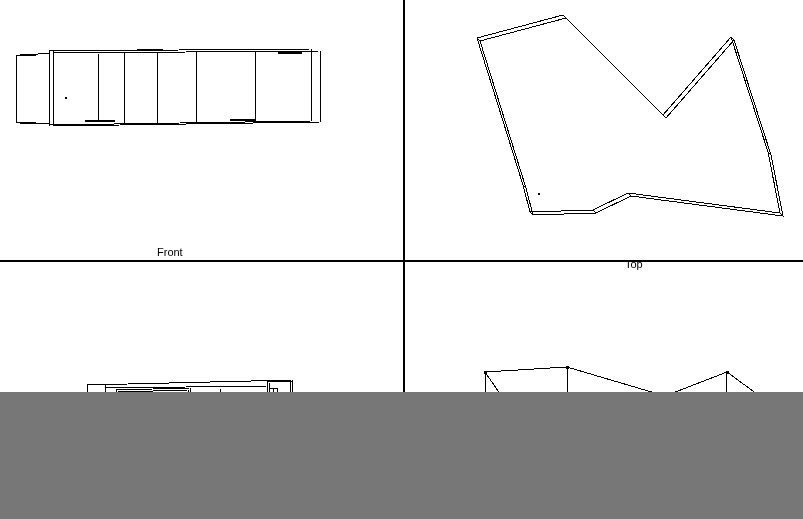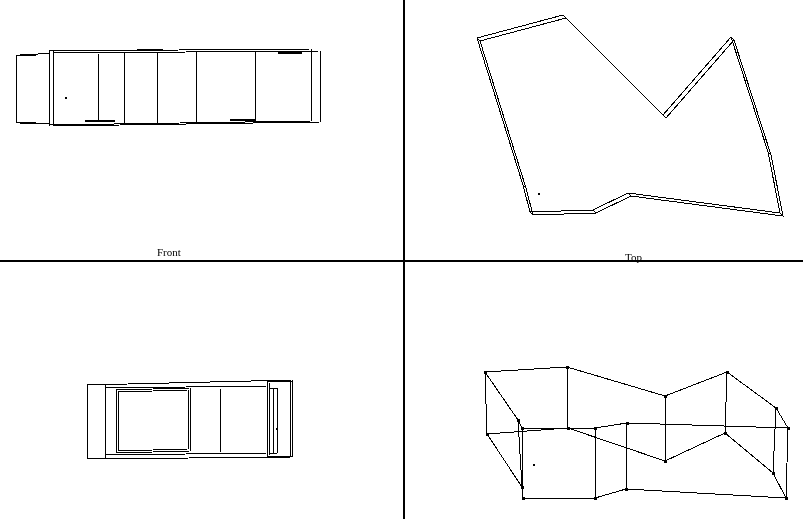--- a/index.html
+++ b/index.html
@@ -1,33 +1,33 @@
 <!DOCTYPE html>
 <html><head>
 <meta charset="utf-8">
 <style>
   html,body{margin:0;padding:0;background:#777;}
   .screen{
     position:relative;
-    width:803px;height:519px;
+    width:803px;height:392px;
     background:#ffffff;
     overflow:hidden;
-    font-family:Liberation Serif, serif;
+    font-family:Liberation Sans, sans-serif;
   }
   svg{position:absolute;left:0;top:0;display:block;}
   .vp-label{
     position:absolute;
     font-size:11px;
     line-height:11px;
     color:#000;
     letter-spacing:0px;
     white-space:pre;
   }
   #label-front{left:157px;top:247px;}
-  #label-top{left:625px;top:252px;}
+  #label-top{left:625px;top:259px;}
 </style>
 </head>
 <body>
 
 <div class="screen">
   <svg id="canvas" width="803" height="519" viewBox="0 0 803 519" shape-rendering="crispEdges">
     <g id="g-front">
         <line x1="16" y1="56" x2="16" y2="122" stroke="#000000" stroke-width="1"></line>
         <line x1="16" y1="56" x2="49" y2="53" stroke="#000000" stroke-width="1"></line>
         <line x1="16" y1="122" x2="49" y2="124" stroke="#000000" stroke-width="1"></line>

